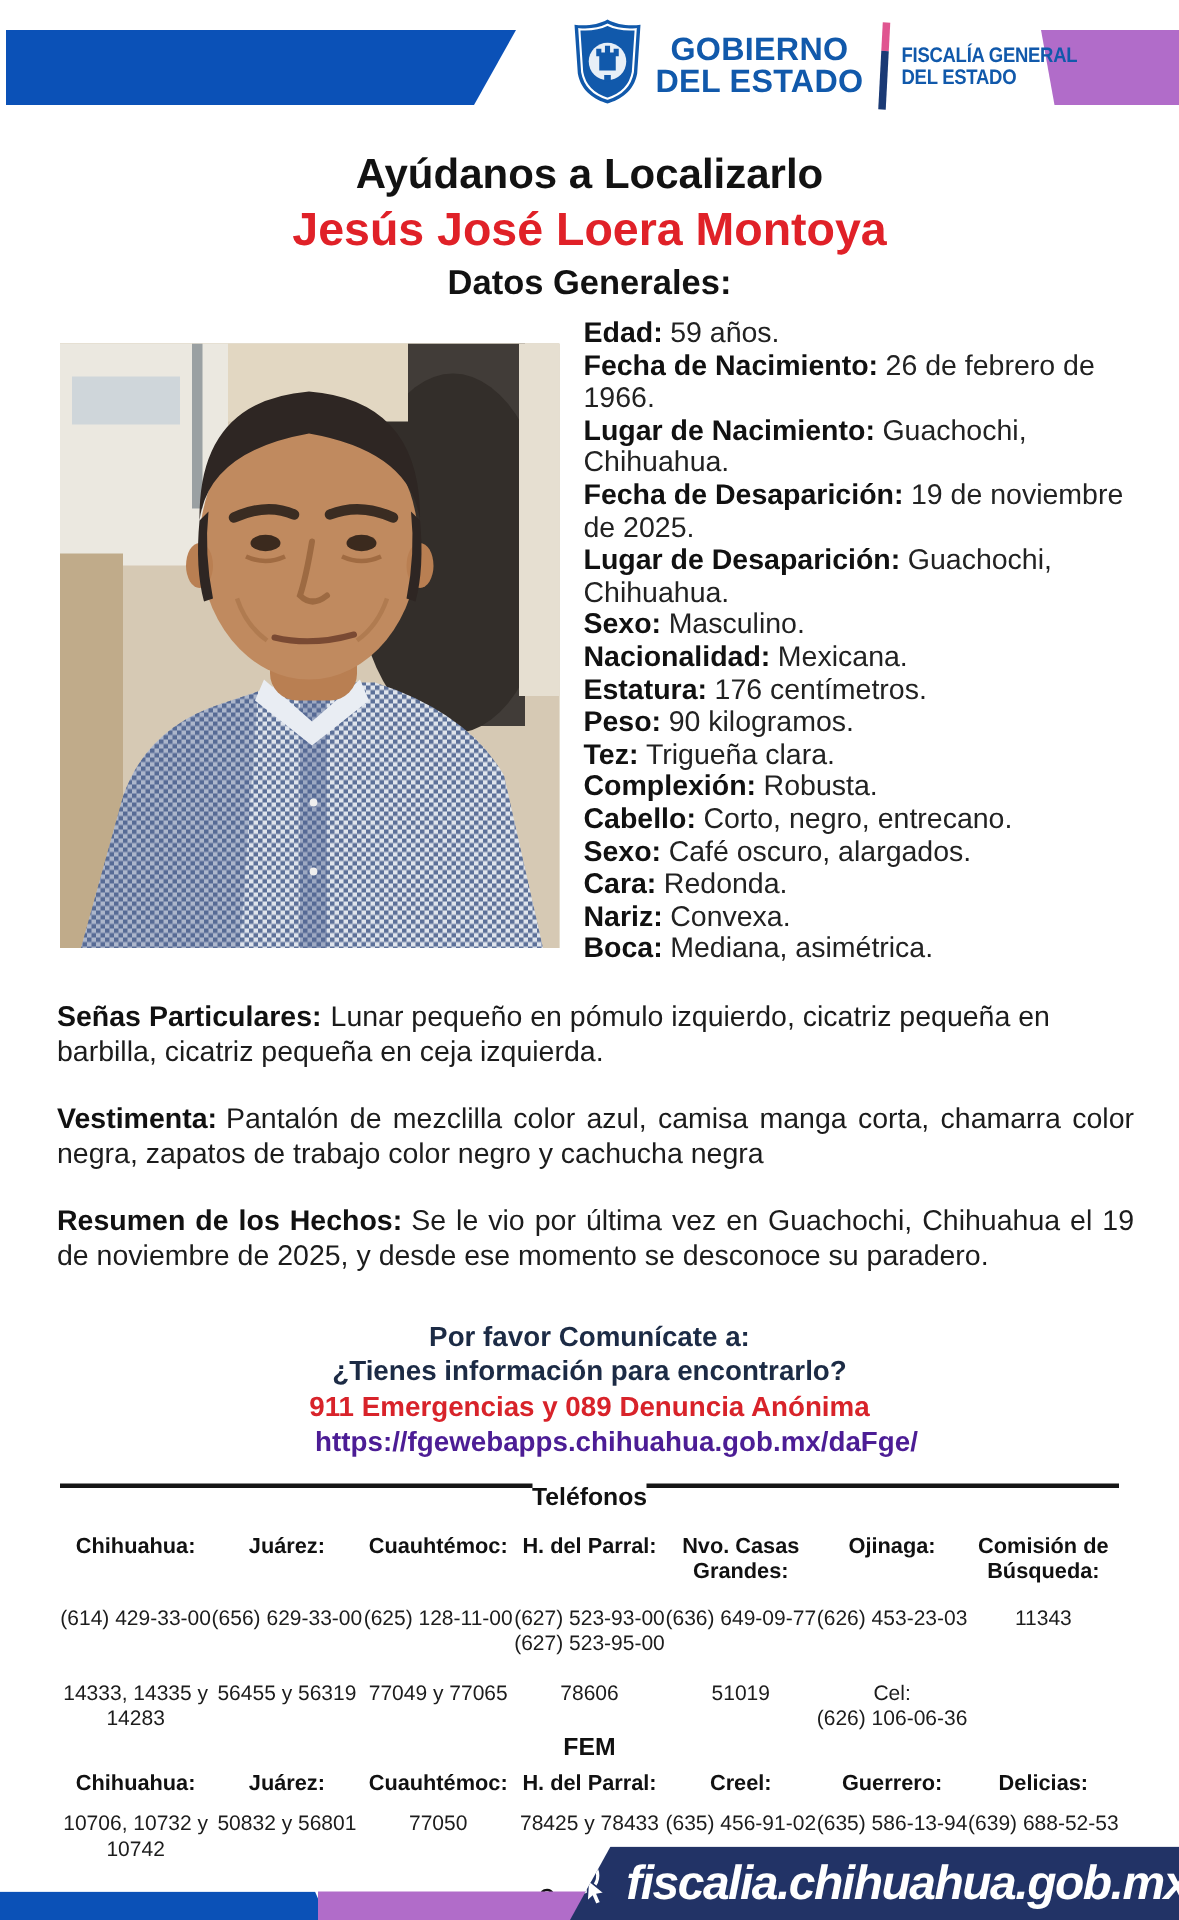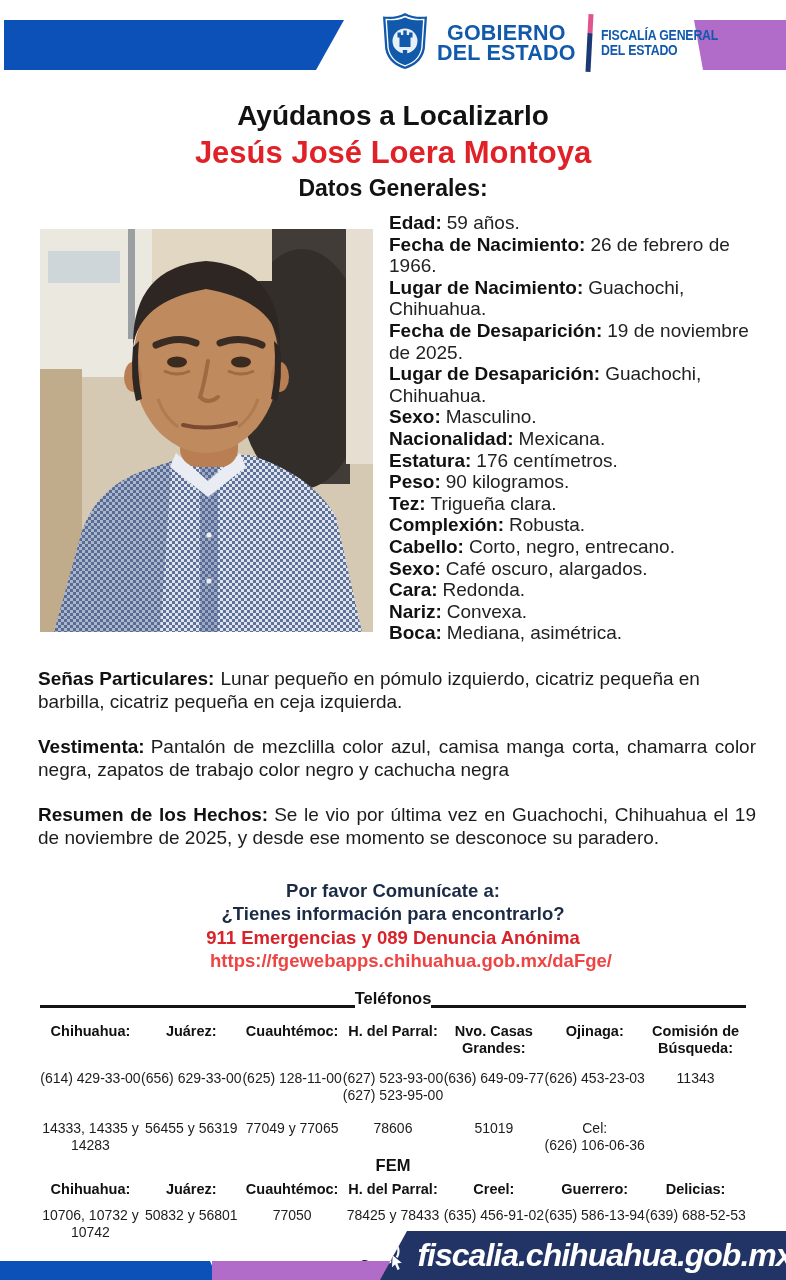--- a/index.html
+++ b/index.html
@@ -50,25 +50,25 @@
 
   
   .paras { margin:23px 30px 0 38px; font-size:19px; line-height:23px; }
   .paras p { margin:0 0 22px; }
   .paras b { margin-right:6px; color:#111; }
   .just { text-align:justify; }
 
   
   .contact { text-align:center; margin-top:30px; font-weight:bold; font-size:18.5px; line-height:23.5px; color:#1c2b45; }
   .contact .red { color:#d8232a; }
-  .contact .url { color:#ef4444;padding-left:36px; }
+  .contact .url { color:#4c1d95;padding-left:36px; }
 
   
   .telsec { margin-top:16px; padding:0 40px; }
-  .tel-title-row { display:flex; align-items:flex-end; gap:0; }
+  .tel-title-row { display:flex; align-items:flex-start; gap:0; }
   .rule { flex:1; height:3px; background:#151515; }
   .tel-title { font-size:16.5px; font-weight:bold; color:#111; }
   .grid7 { display:grid; grid-template-columns:repeat(7,1fr); text-align:center; column-gap:0; }
   .grid7 > div { min-height:1px; }
   .hdr  { font-weight:bold; font-size:14.5px; line-height:17px; color:#111; }
   .val  { font-size:14px; line-height:17px; color:#1c1c1c; }
   .nw   { white-space:nowrap; }
   .row-hdr1   { margin-top:15px; }
   .row-phones { margin-top:13px; }
   .row-exts   { margin-top:16px; }

